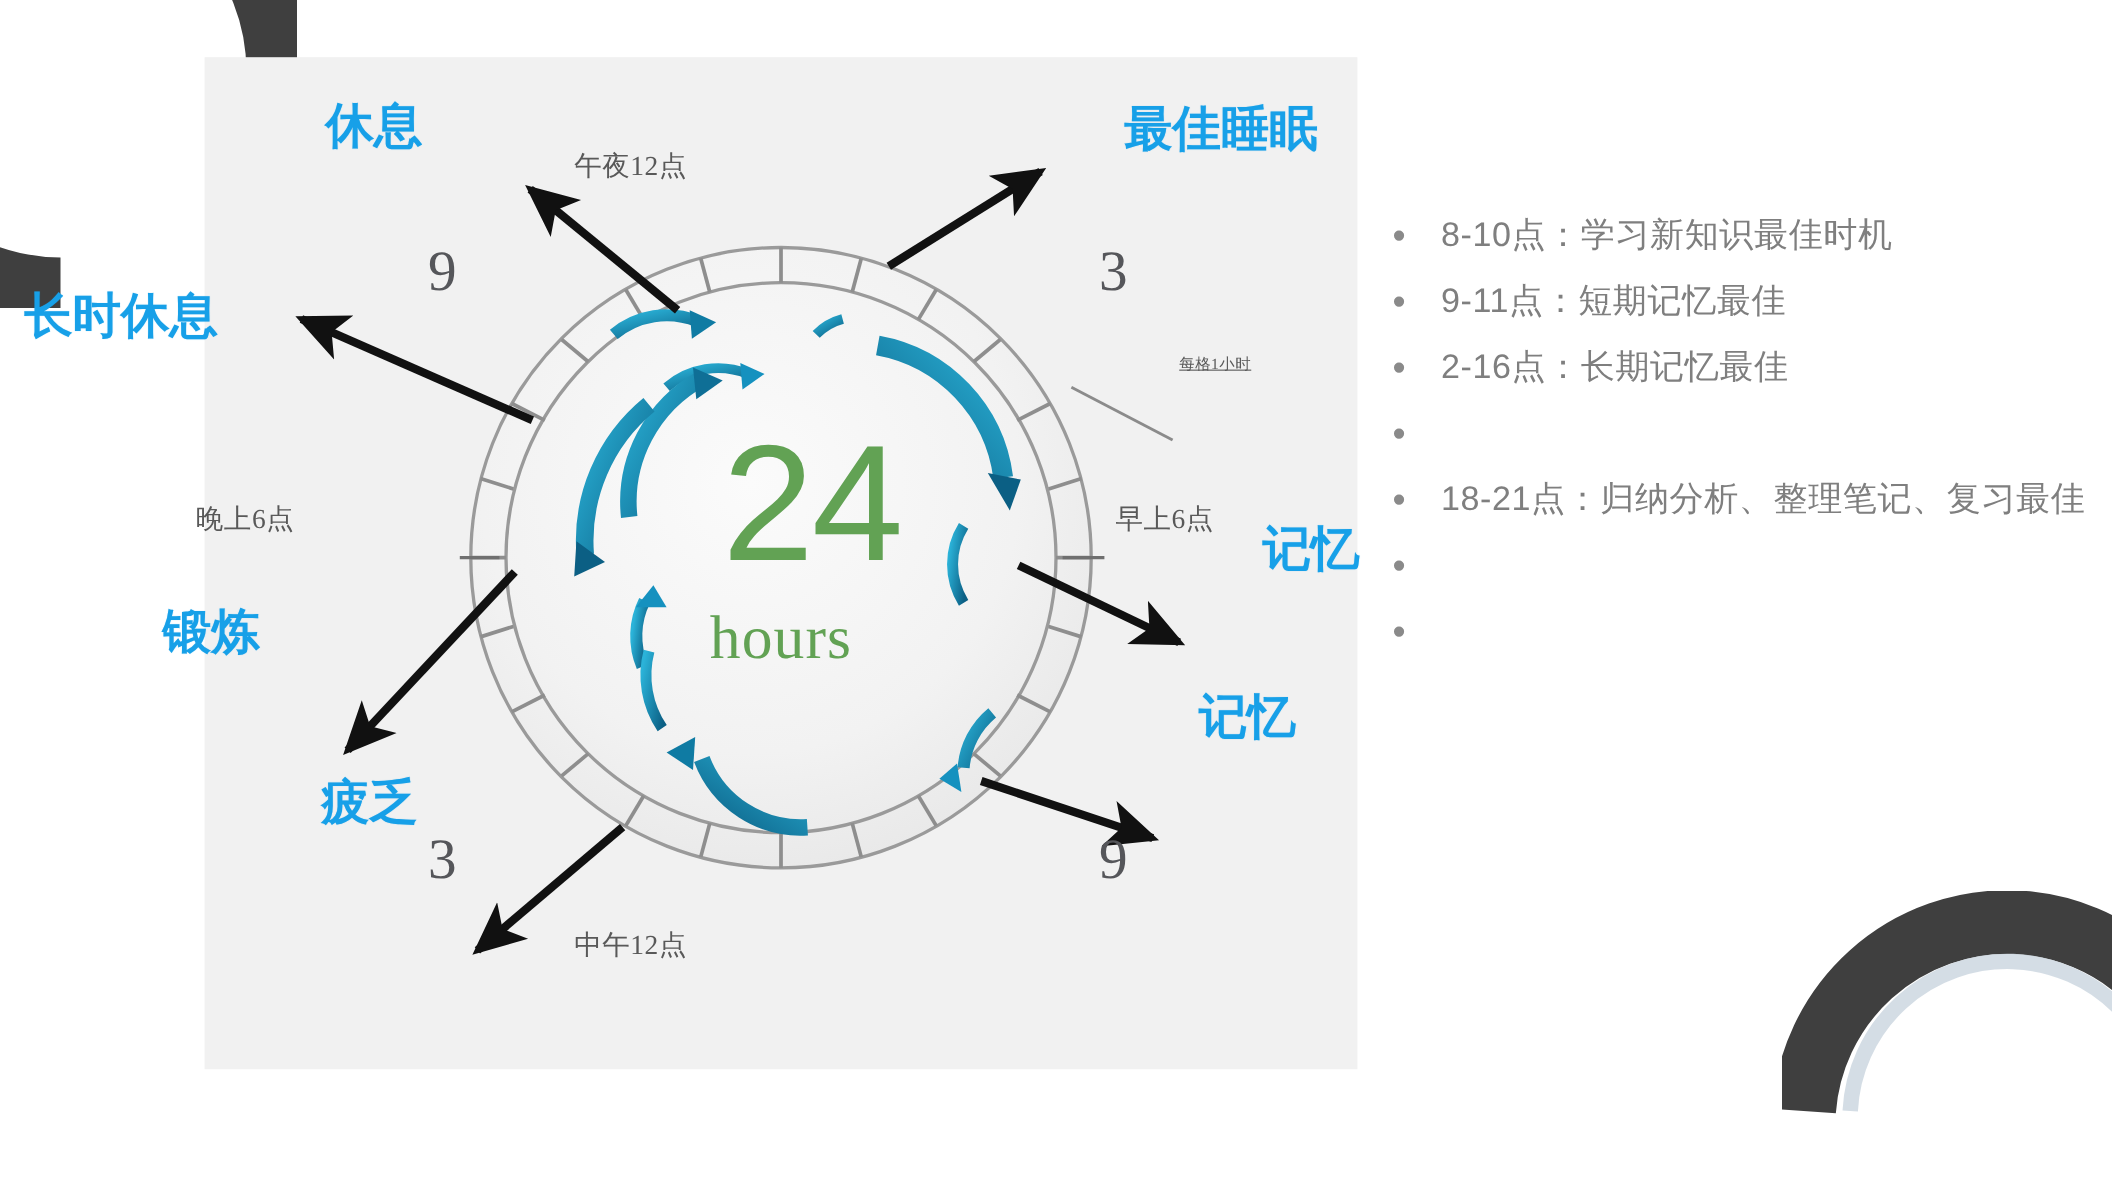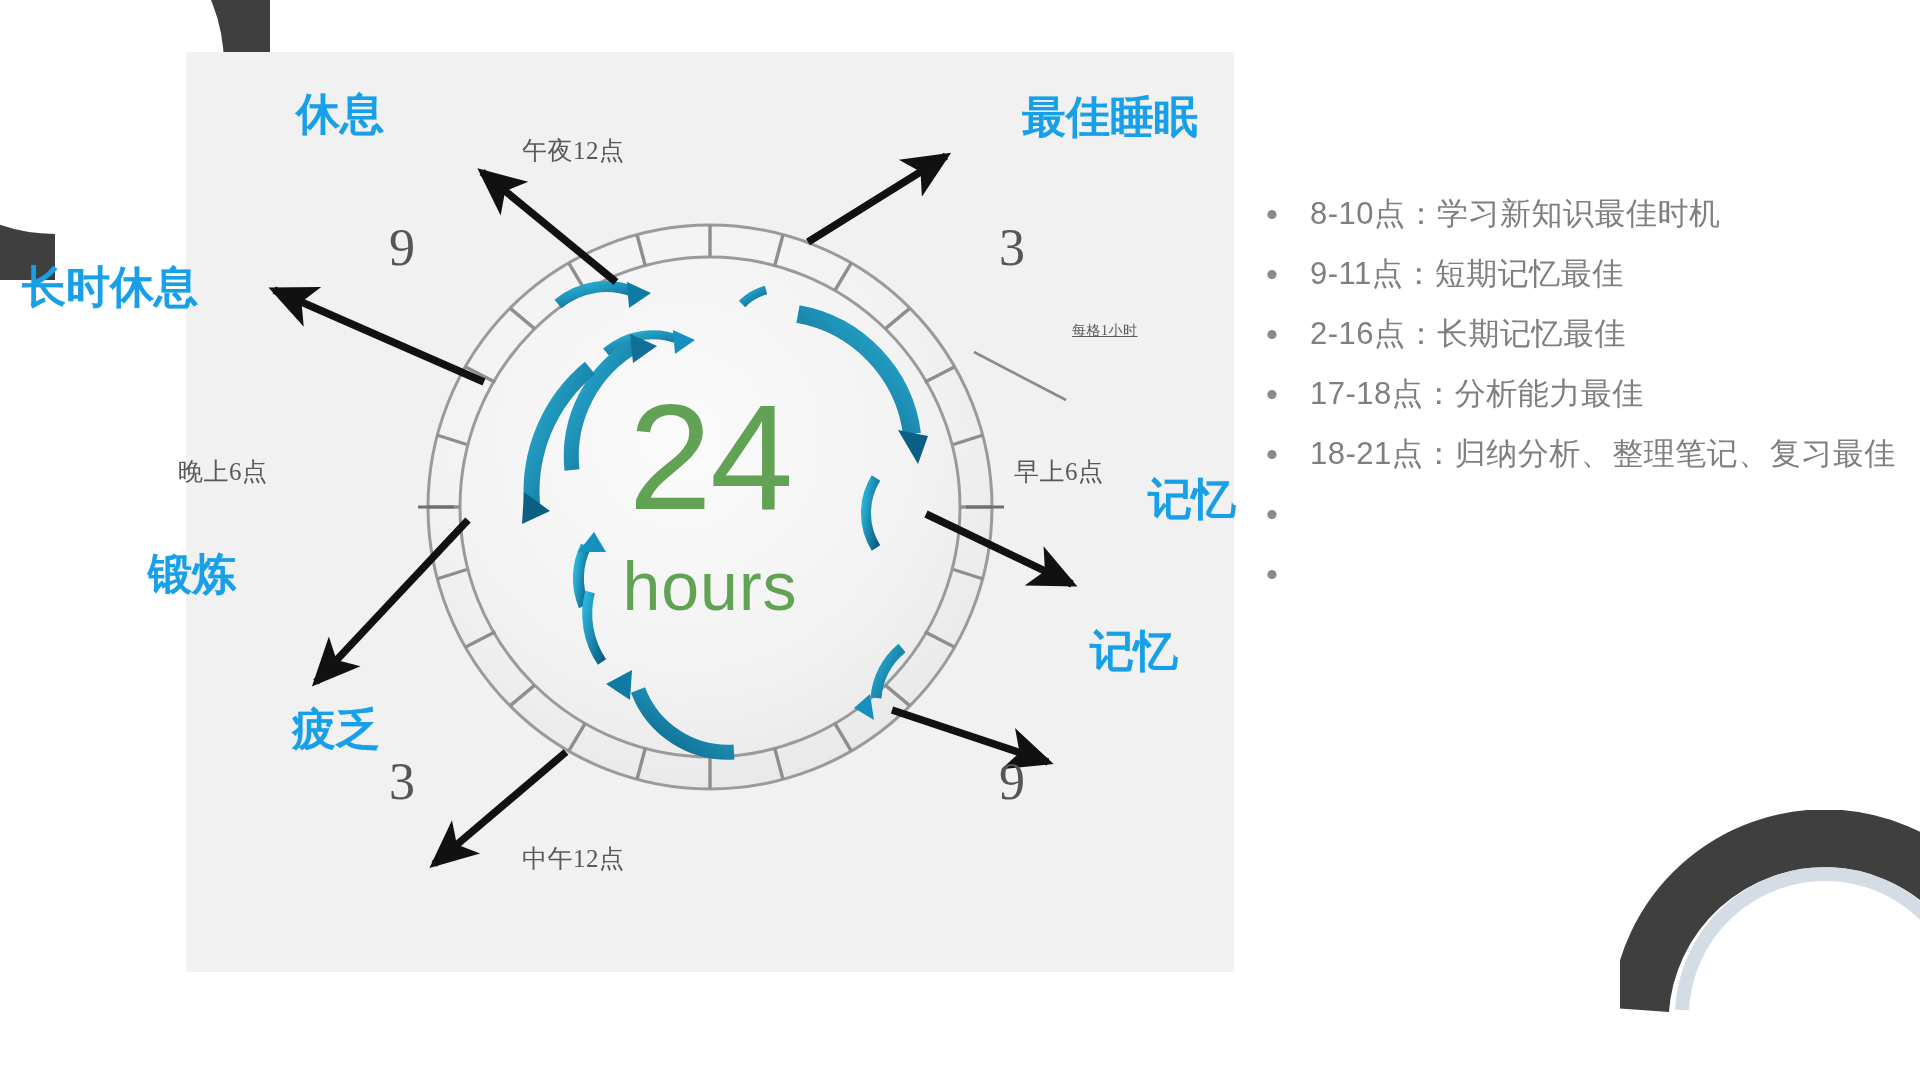--- a/index.html
+++ b/index.html
@@ -45,22 +45,22 @@
   }
 
   .center-24 {
     position:absolute;
     color:#62a254;
     font-family:"Liberation Sans","DejaVu Sans",sans-serif;
     font-weight:400;
     white-space:nowrap;
     text-align:center;
   }
-  #center-number { font-size:150px; letter-spacing:-2px; line-height:1; }
-  #center-hours  { font-size:68px; letter-spacing:1px; line-height:1; }
+  #center-number { font-size:150px; letter-spacing:-2px; line-height:1;margin-left:28px; }
+  #center-hours  { font-size:56px; letter-spacing:1px; line-height:1;font-family:Liberation Serif, serif; }
 
   
   .callout {
     position:absolute;
     color:#17a0e8;
     font-weight:bold;
     font-size:44px;
     white-space:nowrap;
     text-shadow:0 0 1px rgba(23,160,232,.4);
   }
@@ -261,21 +261,20 @@
     <span class="bullet-text">9-11点：短期记忆最佳</span>
   </div>
 
   <div class="bullet-row">
     <span class="bullet-dot">•</span>
     <span class="bullet-text">2-16点：长期记忆最佳</span>
   </div>
 
   <div class="bullet-row">
     <span class="bullet-dot">•</span>
-    <span class="bullet-text">17-18点：分析能力最佳</span>
   </div>
 
   <div class="bullet-row">
     <span class="bullet-dot">•</span>
     <span class="bullet-text">18-21点：归纳分析、整理笔记、复习最佳</span>
   </div>
 
   <div class="bullet-row">
     <span class="bullet-dot">•</span>
   </div>

